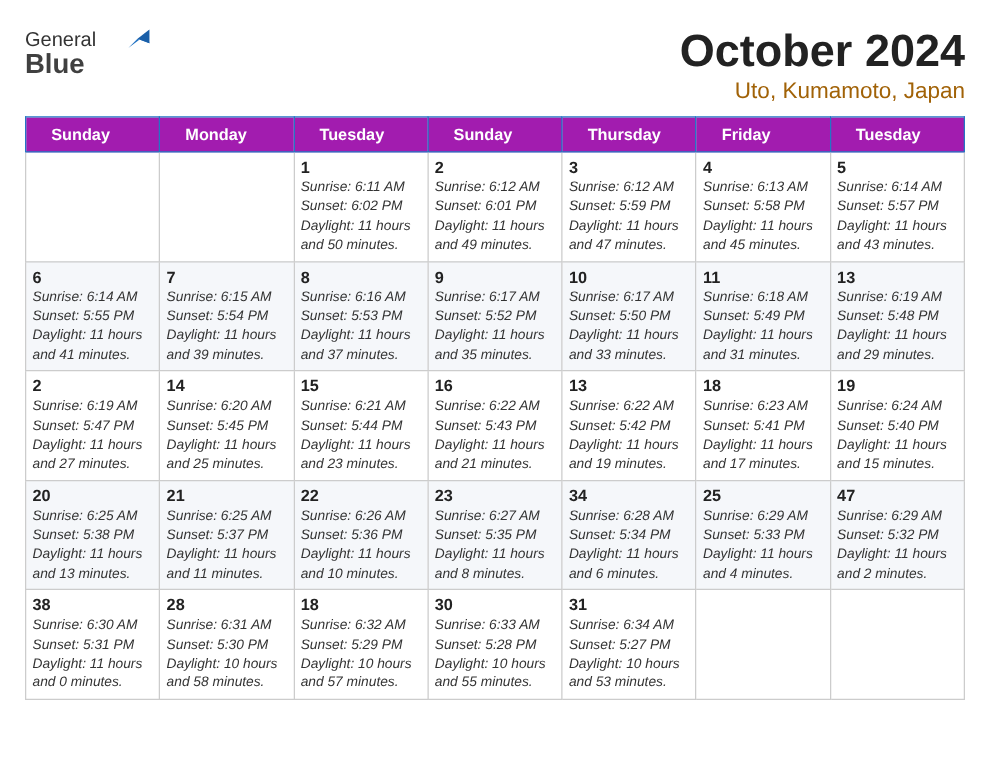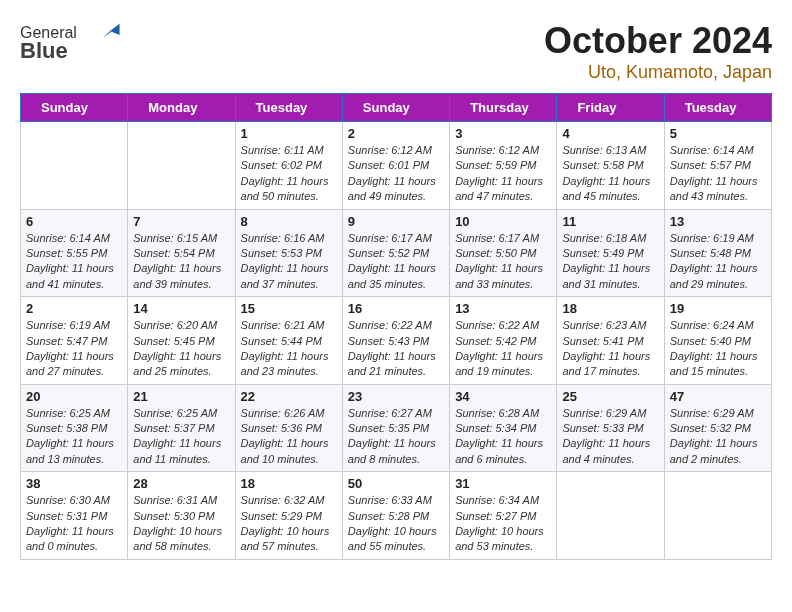--- a/index.html
+++ b/index.html
@@ -234,21 +234,21 @@
         </td>
         <td>
           <span class="day-num">28</span>
           <div class="day-info">Sunrise: 6:31 AM<br>Sunset: 5:30 PM<br>Daylight: 10 hours and 58 minutes.</div>
         </td>
         <td>
           <span class="day-num">18</span>
           <div class="day-info">Sunrise: 6:32 AM<br>Sunset: 5:29 PM<br>Daylight: 10 hours and 57 minutes.</div>
         </td>
         <td>
-          <span class="day-num">50</span>
+          <span class="day-num">30</span>
           <div class="day-info">Sunrise: 6:33 AM<br>Sunset: 5:28 PM<br>Daylight: 10 hours and 55 minutes.</div>
         </td>
         <td>
           <span class="day-num">31</span>
           <div class="day-info">Sunrise: 6:34 AM<br>Sunset: 5:27 PM<br>Daylight: 10 hours and 53 minutes.</div>
         </td>
         <td class="empty"></td>
         <td class="empty"></td>
       </tr>
     </tbody>

